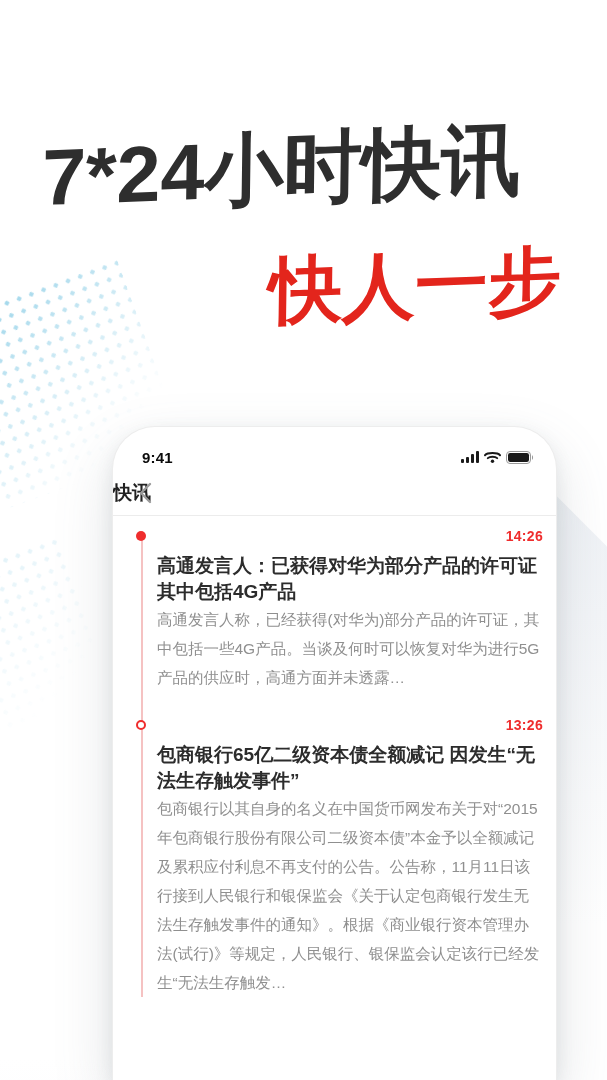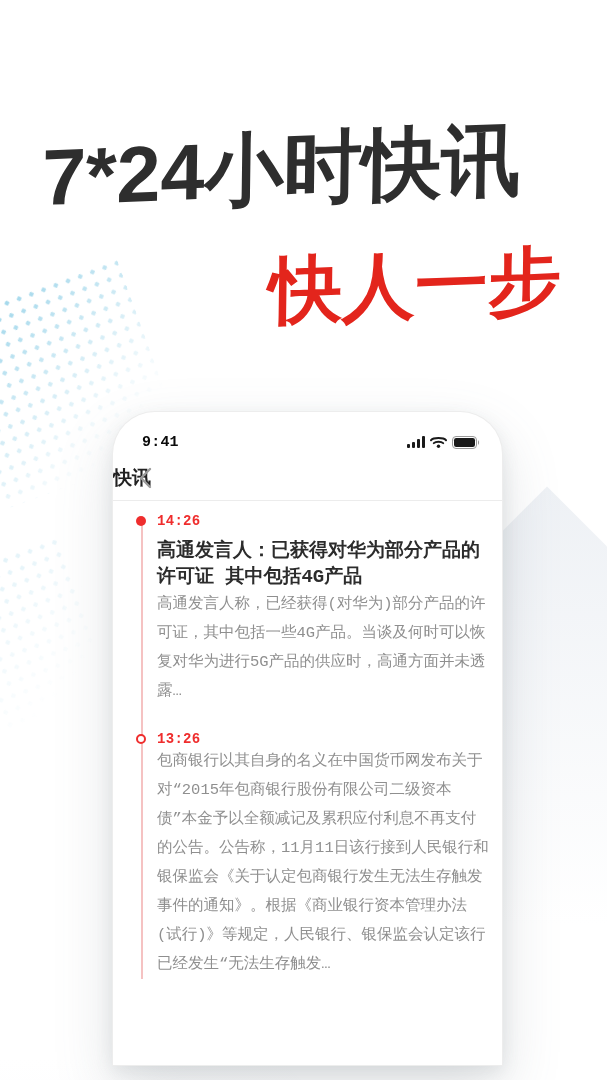--- a/index.html
+++ b/index.html
@@ -31,24 +31,23 @@
   
   .hero{
     position:absolute;z-index:2;white-space:nowrap;font-weight:900;
     transform:rotate(-2.2deg) skewX(-3deg);transform-origin:left center;
     letter-spacing:0px;
   }
   .hero-black{left:42px;top:126px;font-size:79px;color:var(--hero_black,#2e2e2e);}
   .hero-red{right:46px;top:232px;font-size:73px;color:var(--hero_red,#e3251c);transform-origin:right center;}
   
   .phone{
-    position:absolute;z-index:3;left:113px;top:412px;width:389px;height:653px;
+    position:absolute;z-index:3;left:113px;top:427px;width:443px;height:653px;
     background:#ffffff;border-radius:42px 42px 0 0;overflow:hidden;
     box-shadow:0 0 0 1px #ededed,0 6px 18px rgba(100,110,120,.14),0 24px 60px rgba(100,110,120,.20);
-    font-family:Liberation Mono, monospace;
   }
   .statusbar{
     display:flex;justify-content:space-between;align-items:center;
     padding:17px 22px 0 29px;height:26px;
   }
   .sb-time{font-size:15px;font-weight:700;color:#0b0b0b;letter-spacing:.2px;}
   .sb-icons{display:flex;align-items:center;gap:5px;}
   .navbar{
     position:relative;height:45px;display:flex;align-items:center;justify-content:flex-start;
     border-bottom:1px solid #ececec;
@@ -60,21 +59,21 @@
   .nav-title{font-size:19px;font-weight:600;color:#222;}
   
   .feed{position:relative;padding:12px 13px 0 44px;}
   .timeline{position:absolute;left:28px;top:18px;bottom:0;width:2px;background:var(--line_pink,#f5c2c2);}
   .item{position:relative;margin-bottom:25px;cursor:pointer;}
   .marker{
     position:absolute;left:-21px;top:3px;width:10px;height:10px;border-radius:50%;
     box-sizing:border-box;background:var(--accent_red,#ef2d2d);
   }
   .marker.hollow{background:#fff;border:2px solid var(--accent_red,#ef2d2d);}
-  .news-time{font-size:14px;font-weight:700;color:var(--accent_red,#ef2d2d);letter-spacing:.3px;}
+  .news-time{font-size:14px;font-weight:700;color:var(--accent_red,#ef2d2d);letter-spacing:.3px;text-align:right;}
   .news-title{margin-top:9px;font-size:19px;line-height:26px;font-weight:700;color:var(--title_dark,#2c2c2c);}
   .news-body{font-size:15.5px;line-height:29px;color:var(--body_gray,#8f8f8f);}
 </style>
 </head>
 <body>
 
 <div class="diag diag-right"></div>
 <div class="diag diag-left"></div>
 <div class="dots dots-a"></div>
 <div class="dots dots-b"></div>
@@ -121,17 +120,18 @@
     <div class="item">
       <span class="marker"></span>
       <div class="news-time">14:26</div>
       <div class="news-title">高通发言人：已获得对华为部分产品的许可证 其中包括4G产品</div>
       <div class="news-body">高通发言人称，已经获得(对华为)部分产品的许可证，其中包括一些4G产品。当谈及何时可以恢复对华为进行5G产品的供应时，高通方面并未透露…</div>
     </div>
 
     <div class="item">
       <span class="marker hollow"></span>
       <div class="news-time">13:26</div>
+      <div class="news-title">包商银行65亿二级资本债全额减记  因发生“无法生存触发事件”</div>
       <div class="news-body">包商银行以其自身的名义在中国货币网发布关于对“2015年包商银行股份有限公司二级资本债”本金予以全额减记及累积应付利息不再支付的公告。公告称，11月11日该行接到人民银行和银保监会《关于认定包商银行发生无法生存触发事件的通知》。根据《商业银行资本管理办法(试行)》等规定，人民银行、银保监会认定该行已经发生“无法生存触发…</div>
     </div>
 
   </div>
 </div>
 
 </body></html>

